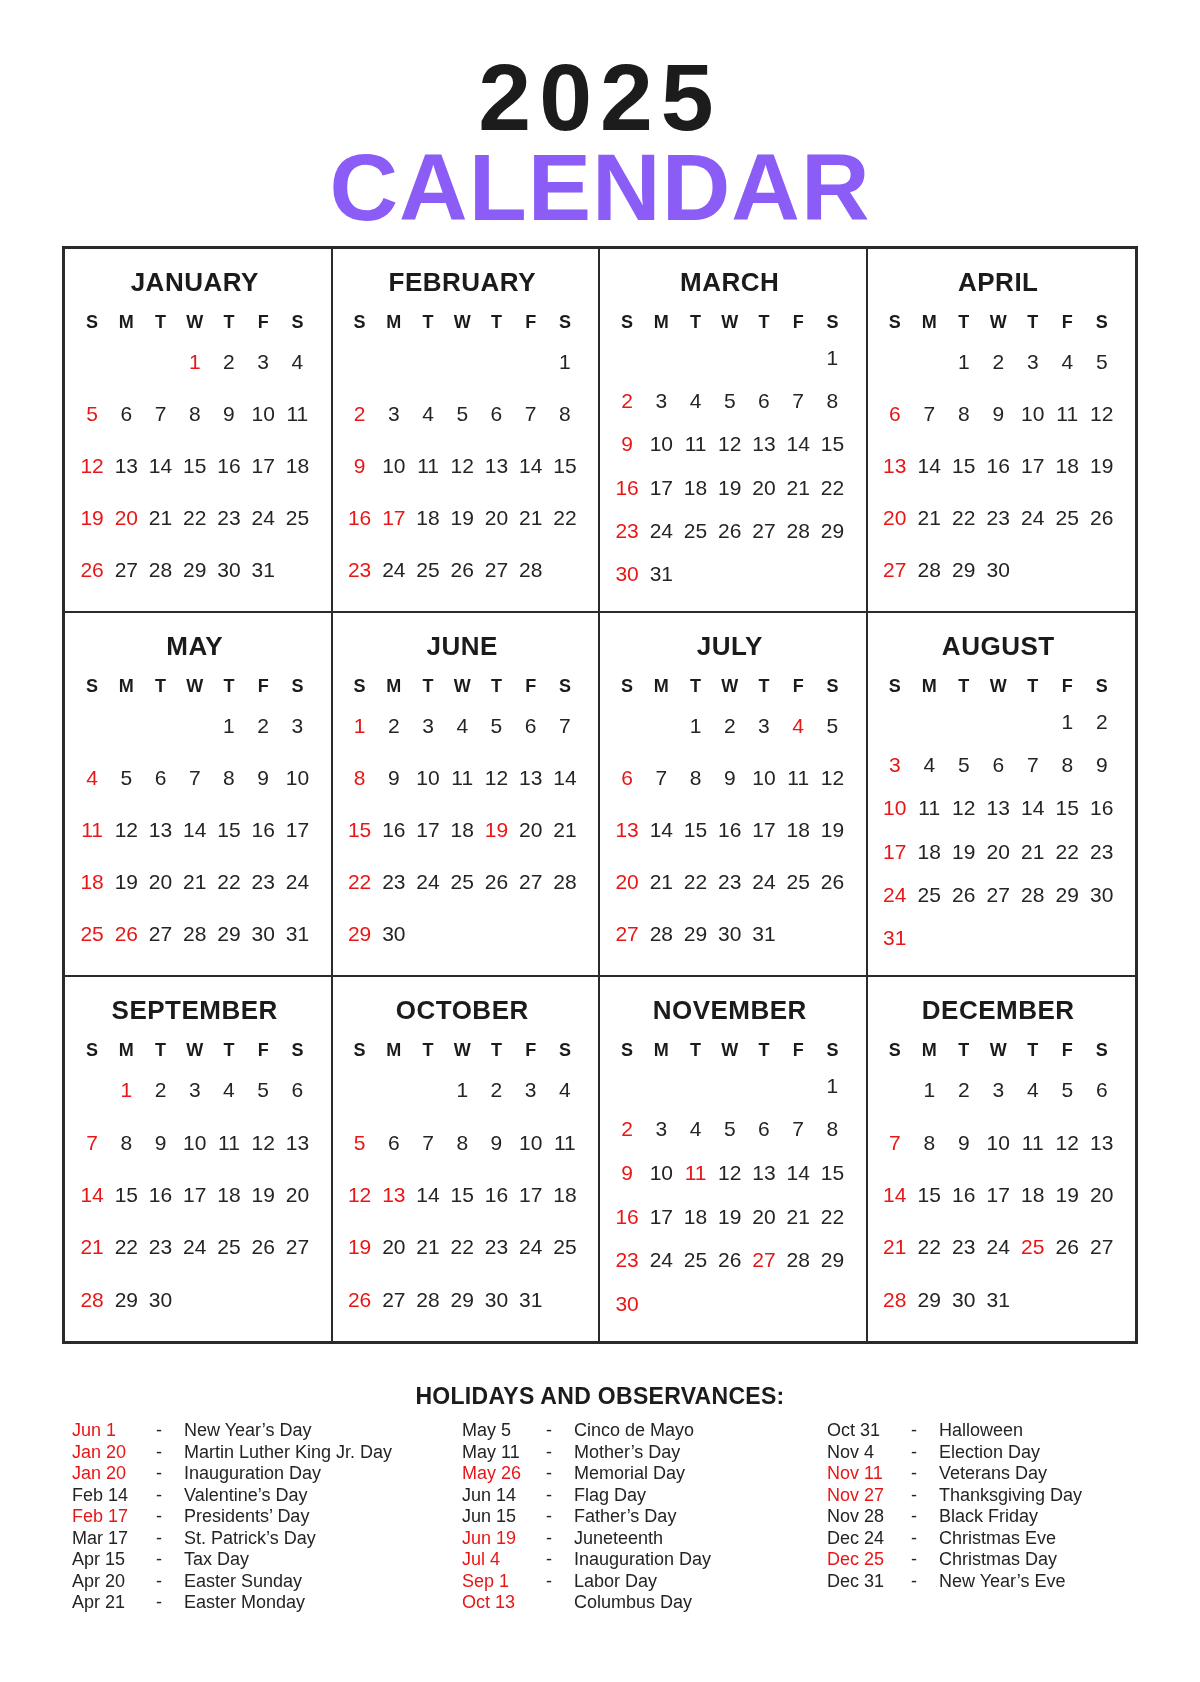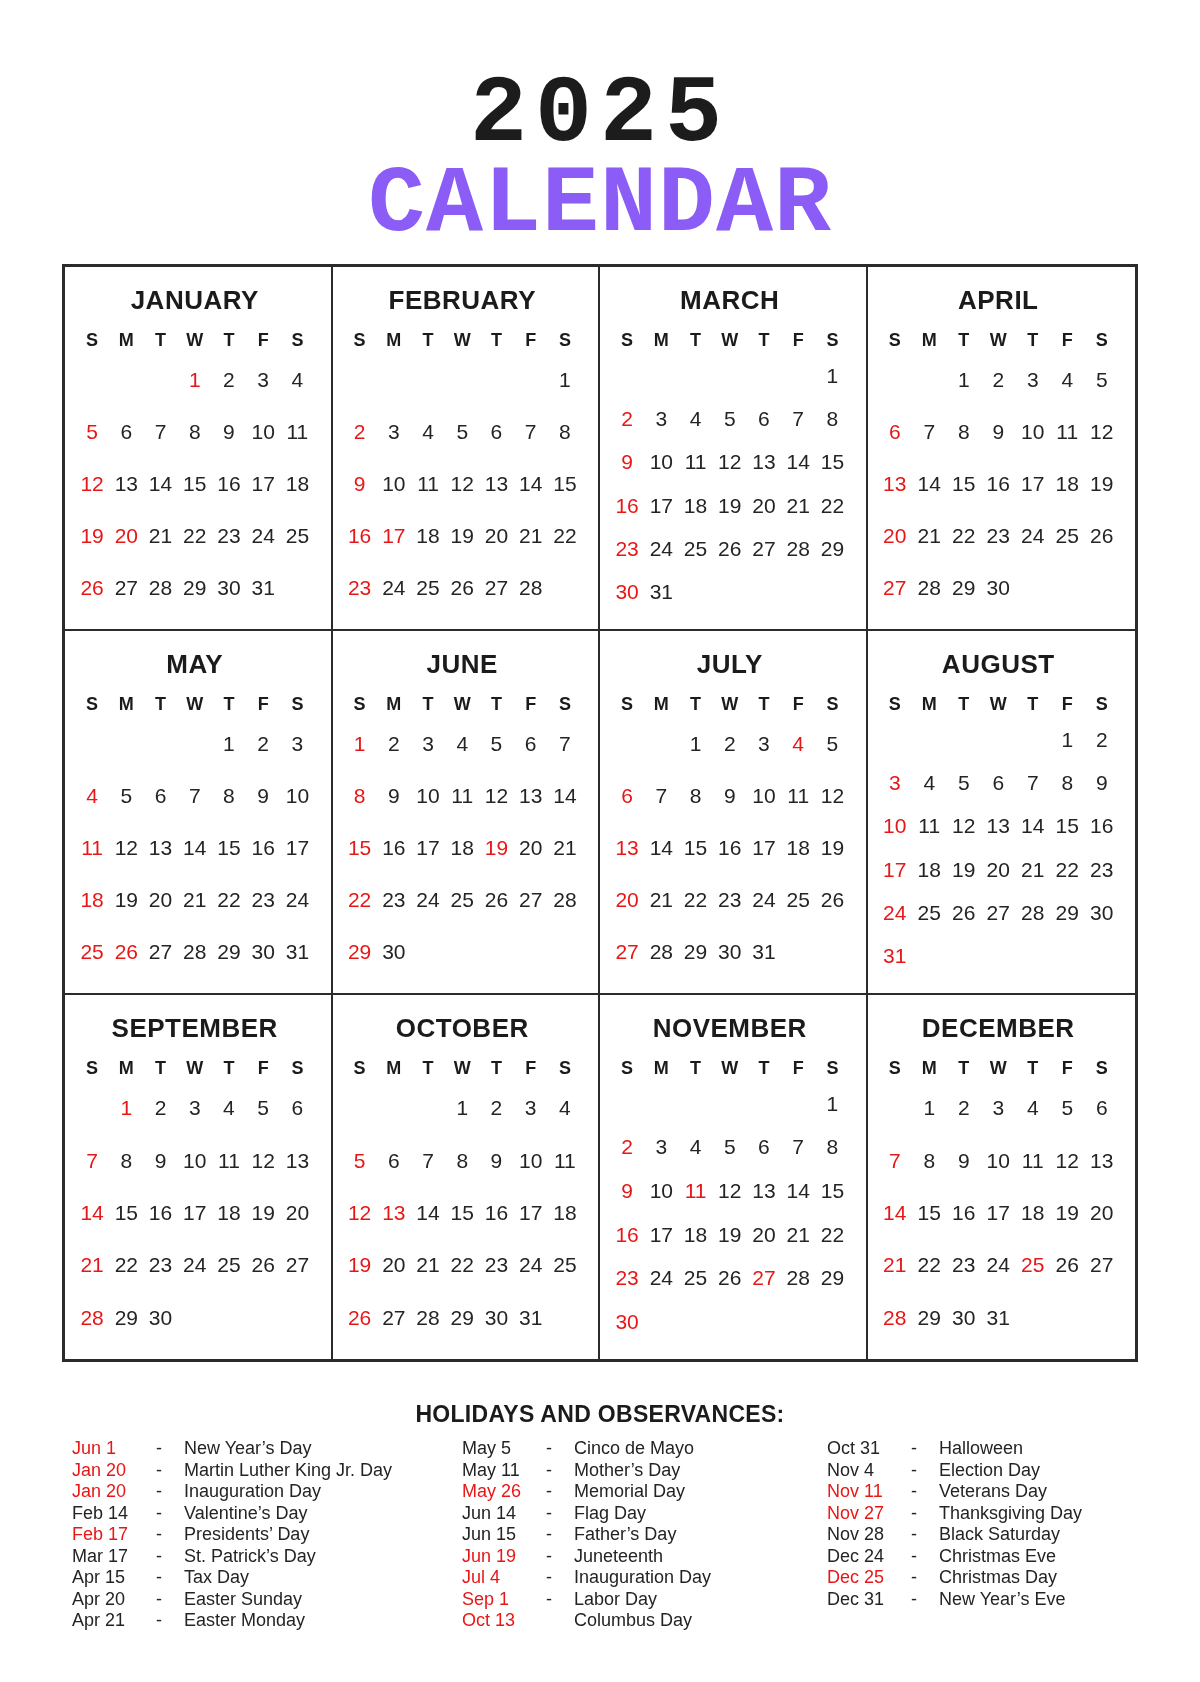--- a/index.html
+++ b/index.html
@@ -9,21 +9,21 @@
   }
   html,body{margin:0;padding:0;background:#ffffff;}
   body{
     width:1200px;height:1682px;
     font-family:"Liberation Sans",sans-serif;
     color:var(--ink);
   }
   .page{position:relative;width:1200px;height:1682px;overflow:hidden;background:#fff;}
 
   
-  header{text-align:center;padding-top:72px;font-family:Liberation Mono, monospace;}
+  header{text-align:center;padding-top:54px;}
   .year{
     font-size:95px;font-weight:700;line-height:0.92;
     letter-spacing:8px;color:#1c1c1c;
   }
   .big-title{
     font-size:95px;font-weight:700;line-height:0.98;
     letter-spacing:1px;color:#8b5cf6;
   }
   .site{font-size:30px;margin-top:6px;letter-spacing:0.5px;color:#1e1e1e;}
 
@@ -944,21 +944,21 @@
             <span class="hname">Veterans Day</span>
           </div>
           <div class="hentry">
             <span class="hdate red">Nov 27</span>
             <span class="hdash">-</span>
             <span class="hname">Thanksgiving Day</span>
           </div>
           <div class="hentry">
             <span class="hdate">Nov 28</span>
             <span class="hdash">-</span>
-            <span class="hname">Black Saturday</span>
+            <span class="hname">Black Friday</span>
           </div>
           <div class="hentry">
             <span class="hdate">Dec 24</span>
             <span class="hdash">-</span>
             <span class="hname">Christmas Eve</span>
           </div>
           <div class="hentry">
             <span class="hdate red">Dec 25</span>
             <span class="hdash">-</span>
             <span class="hname">Christmas Day</span>

